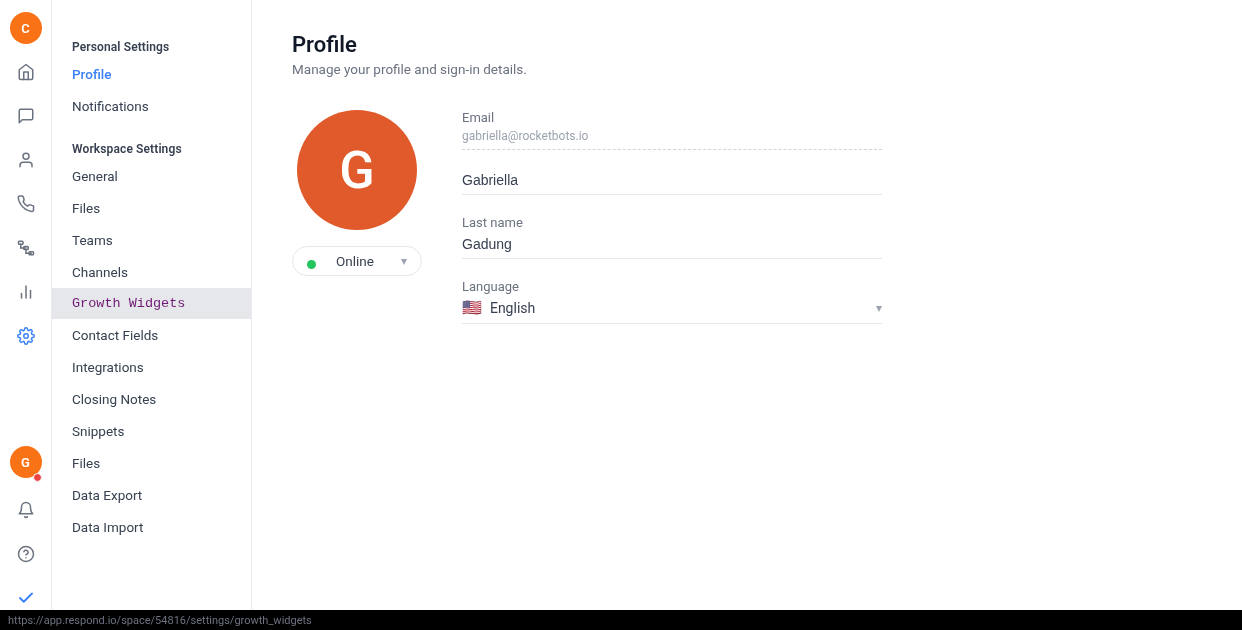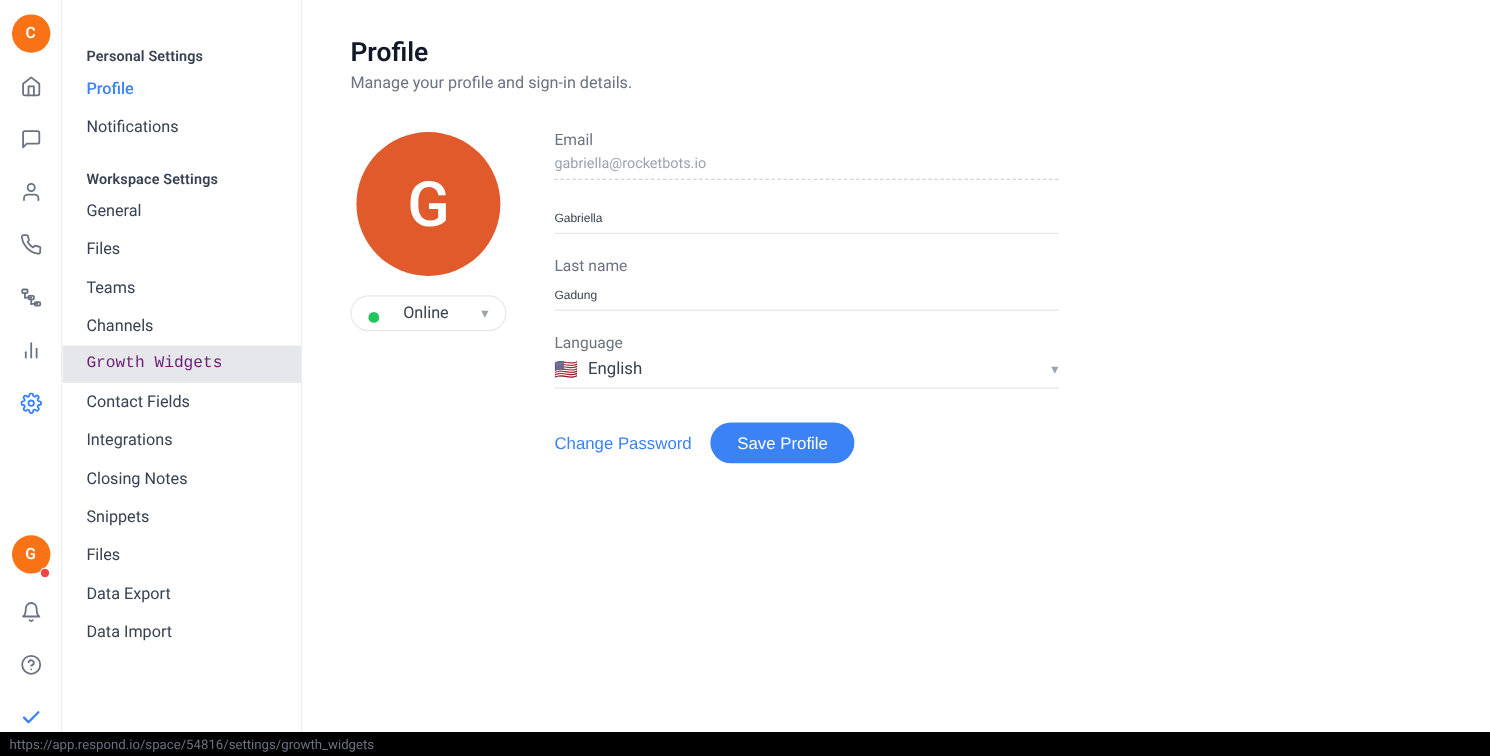--- a/index.html
+++ b/index.html
@@ -160,21 +160,21 @@
       display: block;
     }
     .form-value {
       font-size: 14px;
       color: #374151;
       border-bottom: 1px dashed #d1d5db;
       padding-bottom: 6px;
       width: 100%;
     }
     .form-input {
-      font-size: 10px;
+      font-size: 14px;
       color: #374151;
       border: none;
       border-bottom: 1px solid #e5e7eb;
       padding-bottom: 6px;
       width: 100%;
       outline: none;
       background: transparent;
     }
 
     .language-select {
@@ -376,23 +376,19 @@
         <label class="form-label">Language</label>
         <div class="language-select">
           <div class="language-left">
             <span class="flag">🇺🇸</span>
             <span>English</span>
           </div>
           <span style="color:#9ca3af; font-size:12px;">▾</span>
         </div>
       </div>
 
-      <div class="form-actions">
-        <button class="btn-change-password">Change Password</button>
-        <button class="btn-save">Save Profile</button>
-      </div>
     </div>
   </div>
 </div>
 
 <div class="status-bar">
   <span>https://app.respond.io/space/54816/settings/growth_widgets</span>
 </div>
 
 </body></html>

